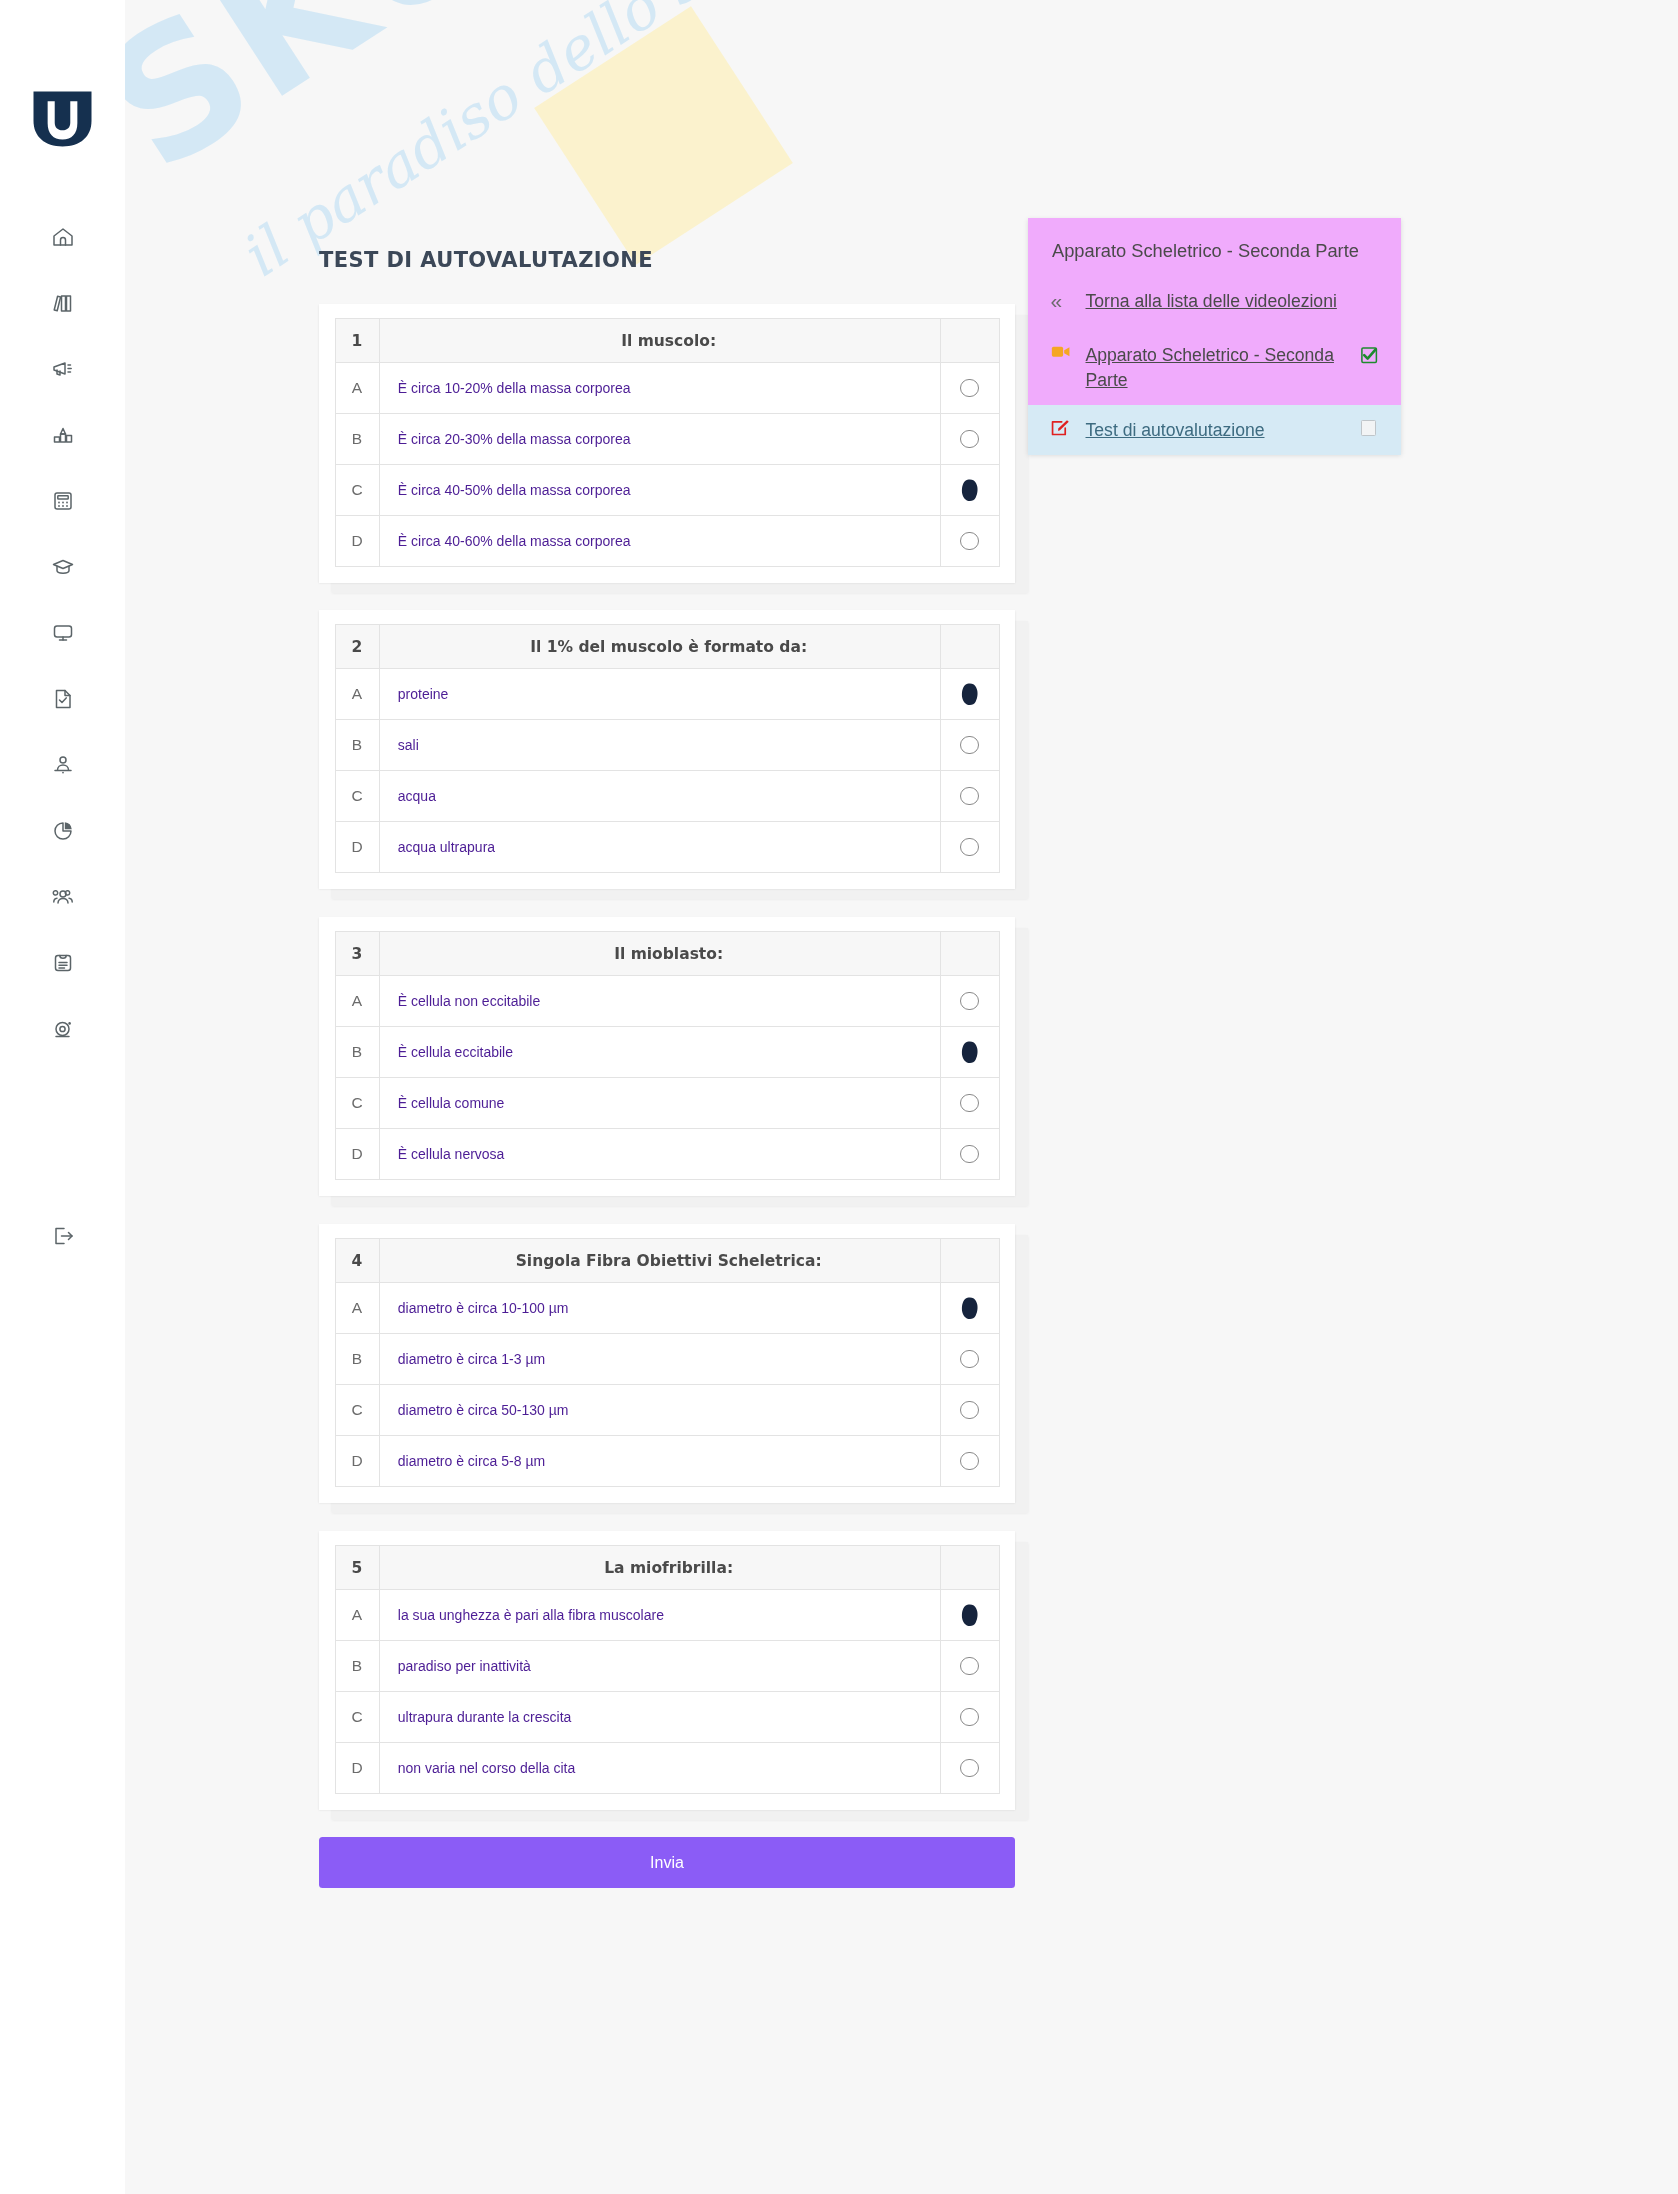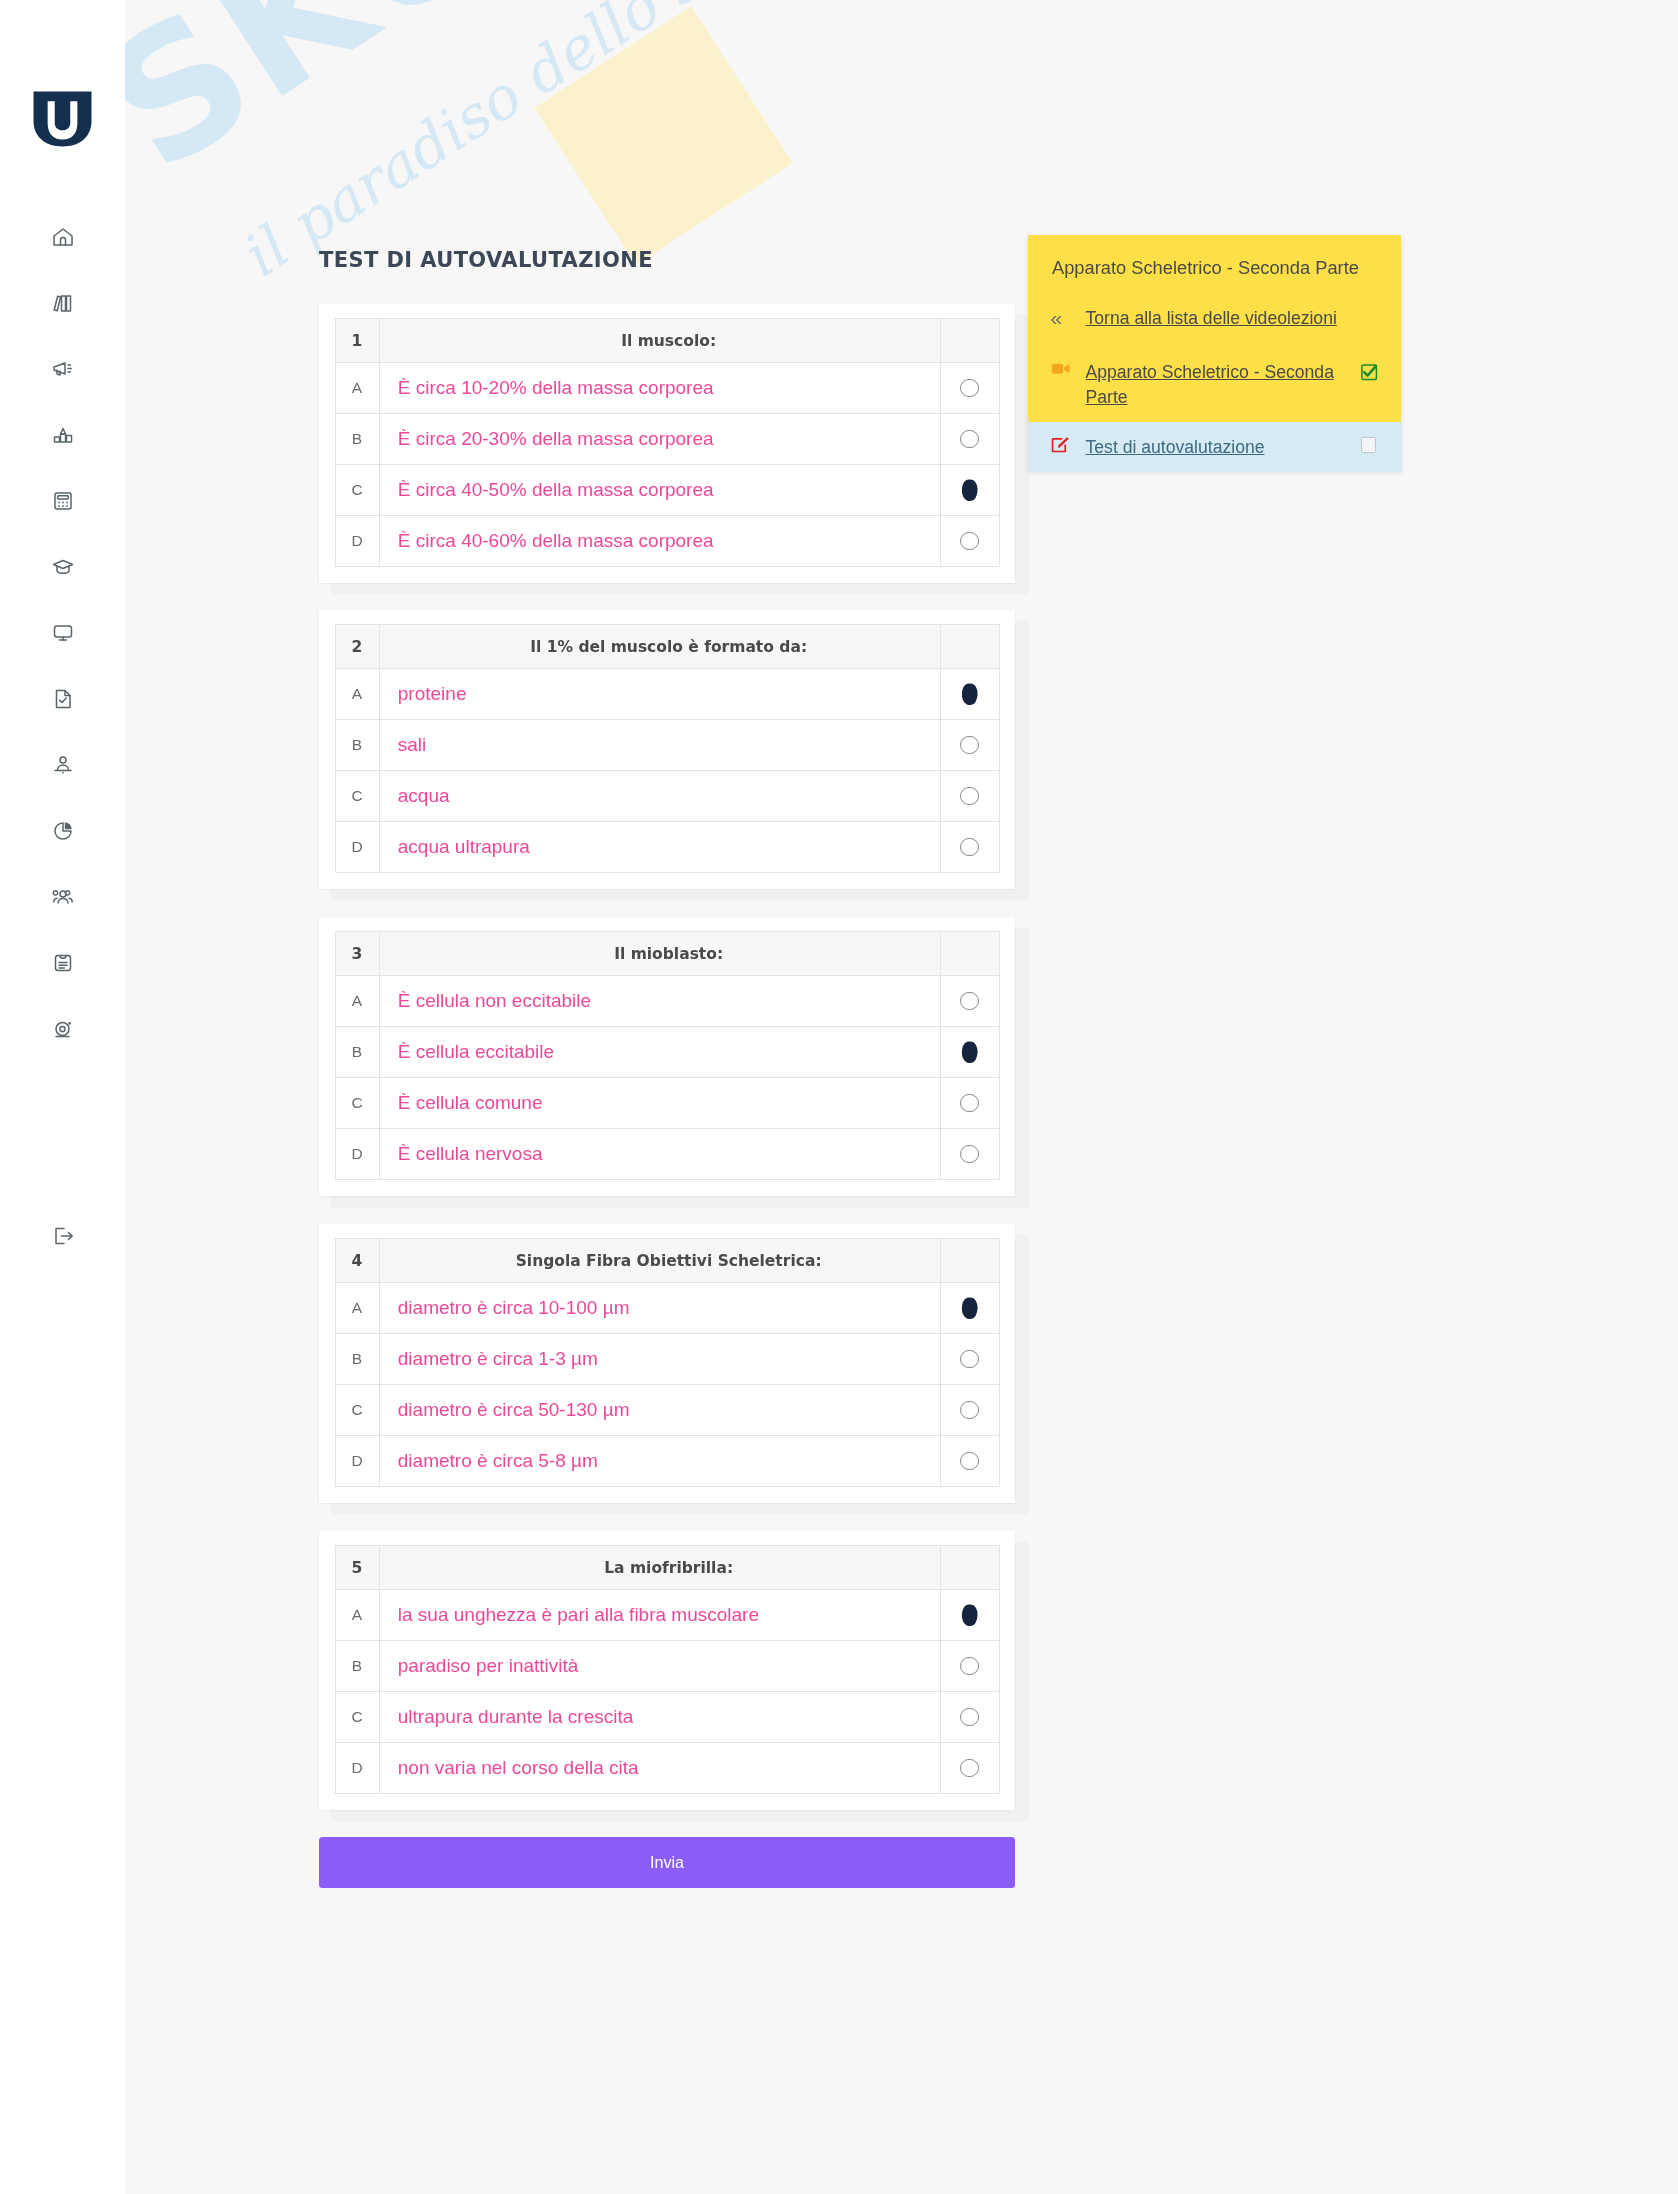--- a/index.html
+++ b/index.html
@@ -166,22 +166,22 @@
   .q-head td.q-spacer { width: 59px; border-left: none; border-right: 0.7px solid #e3e3e3;}
   .opt-row td { height: 51px; background: #ffffff; }
   .opt-letter {
     width: 44px;
     text-align: center;
     font-size: 15.5px;
     color: #6b6b6b;
   }
   .opt-label {
     padding-left: 18.3px;
-    font-size: 19px;
-    color: #ec4899;
+    font-size: 14px;
+    color: #4c1d95;
   }
   .opt-radio {
     width: 59px;
     text-align: center;
   }
   .radio-empty {
     display: inline-block;
     width: 18.3px; height: 18.3px;
     border: 1.4px solid #8a8a8a;
     border-radius: 50%;
@@ -204,23 +204,23 @@
     border-radius: 3.5px;
     color: #ffffff;
     font-size: 16px;
     font-family: "Liberation Sans", sans-serif;
     cursor: pointer;
   }
 
   
   #lesson-panel {
     position: absolute;
-    left: 1028px; top: 235px;
+    left: 1028px; top: 218px;
     width: 373px;
-    background: #fde047;
+    background: #f0abfc;
     box-shadow: 0 1.4px 5px rgba(0,0,0,0.12);
     z-index: 20;
   }
   #lesson-title {
     padding: 20px 24px 10px 24px;
     font-size: 18.3px;
     line-height: 1.38;
     color: #4a4a4a;
   }
   .lesson-row {

